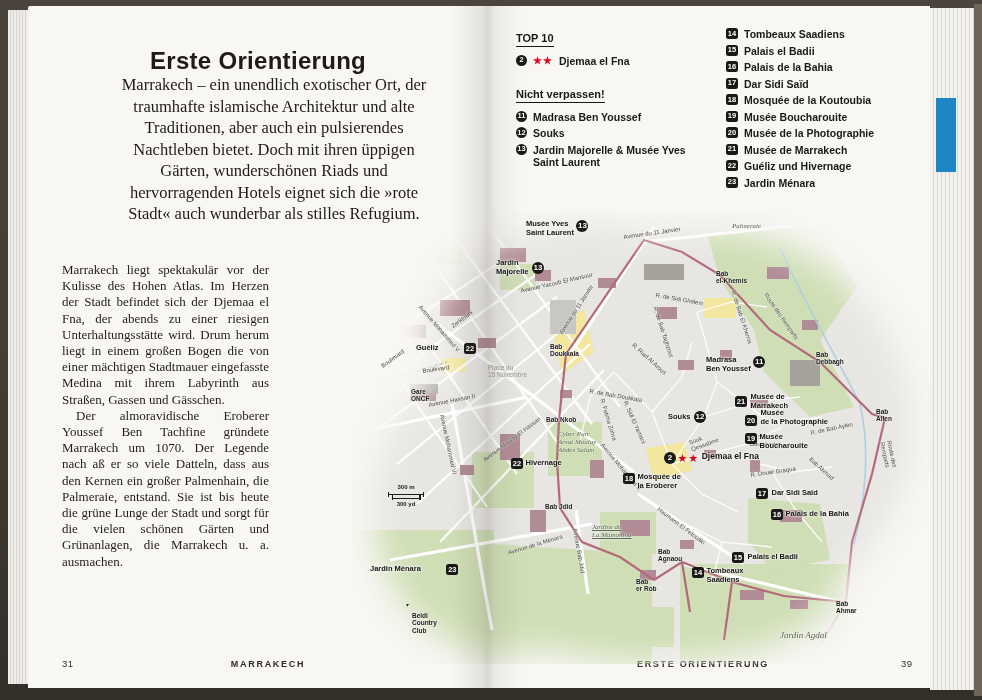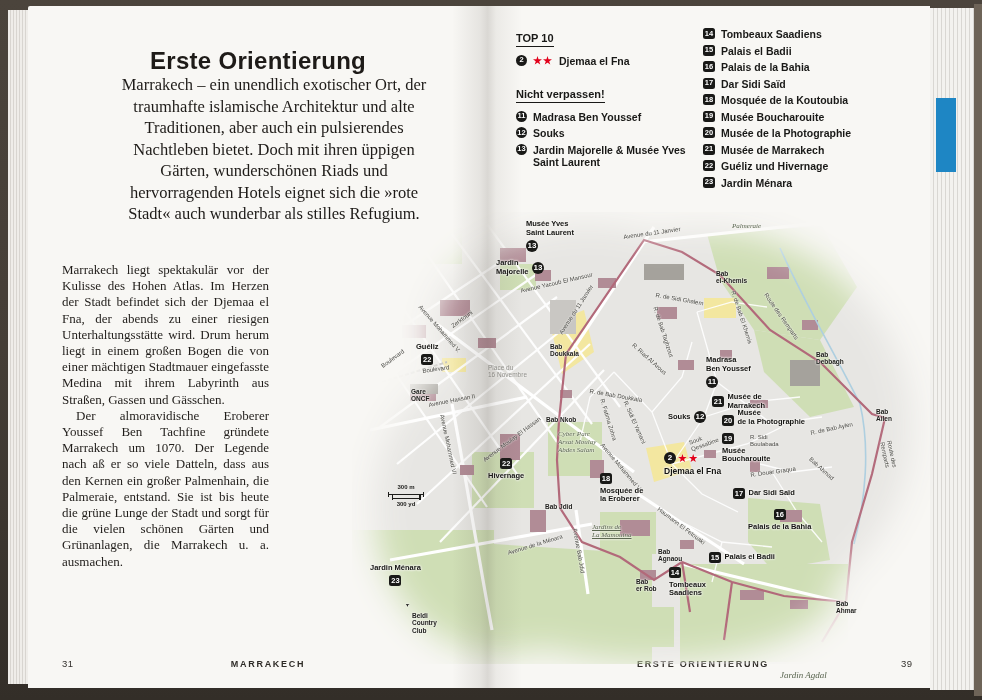--- a/index.html
+++ b/index.html
@@ -31,38 +31,38 @@
   .running{position:absolute;top:653px;font:700 9px "Liberation Sans",sans-serif;color:#2e2b27;letter-spacing:1.7px;text-align:center;}
   
   .listcol{position:absolute;color:#191917;}
   .l-head{display:inline-block;font:700 11px/1.1 "Liberation Sans",sans-serif;color:#191917;
     border-bottom:1.3px solid #191917;padding-bottom:1.5px;margin-bottom:8px;}
   .li{display:flex;align-items:flex-start;gap:6px;margin-bottom:4px;font:700 10.5px/12.5px "Liberation Sans",sans-serif;}
   .li .lbl{flex:1;}
   .badge{display:inline-flex;align-items:center;justify-content:center;background:#191917;color:#fff;
     font:700 7.5px/1 "Liberation Sans",sans-serif;flex:0 0 auto;}
   .badge.circle{width:11px;height:11px;border-radius:50%;}
-  .badge.square{width:12px;height:11px;border-radius:2.5px;}
+  .badge.square{width:12px;height:11px;border-radius:2.5px;margin-left:23px;}
   .stars{color:#e2001a;font-size:10px;letter-spacing:1px;line-height:11px;}
   .sp14{height:13px;}
   
   .map{position:absolute;left:352px;top:212px;width:582px;height:452px;z-index:10;}
   .map-art{position:absolute;left:0;top:0;}
   .map-labels,.map-pois{position:absolute;inset:0;}
   .mlabel{position:absolute;transform-origin:0 0;white-space:pre-line;
     font:400 6px/1.15 "Liberation Sans",sans-serif;color:#4a4a46;
     text-shadow:0 0 2px #f6f5f2,0 0 2px #f6f5f2;}
   .mlabel.place{font-size:6.5px;font-weight:600;color:#1d1d1b;}
   .mlabel.grey{color:#90908c;font-weight:400;}
   .mlabel.bold{font-weight:700;}
   .mlabel.italic{font-style:italic;font-weight:400;color:#5a6650;font-family:"Liberation Serif",serif;font-size:7px;}
-  .mlabel.big-italic{font-size:9px;margin-top:40px;}
+  .mlabel.big-italic{font-size:9px;}
   .mlabel.arrow{font-size:5px;color:#1d1d1b;}
   .poi{position:absolute;display:flex;gap:2.5px;}
-  .poi.col{flex-direction:column;}
+  .poi.col{flex-direction:row;}
   .poi.row{flex-direction:row;gap:3.5px;}
   .poi.a-c{align-items:center;}
   .poi.a-fs{align-items:flex-start;}
   .poi.a-end{align-items:flex-end;}
   .poi-text{font:700 7.5px/1.15 "Liberation Sans",sans-serif;color:#141412;white-space:pre-line;
     text-shadow:0 0 2px #f6f5f2,0 0 2px #f6f5f2,0 0 3px #f6f5f2;}
   .poi.big .poi-text{font-size:8.5px;}
   .poi .badge.circle{width:12px;height:12px;font-size:8px;}
   .poi .badge.square{width:12px;height:11px;}
   .badge-row{display:inline-flex;align-items:center;gap:1.5px;}

